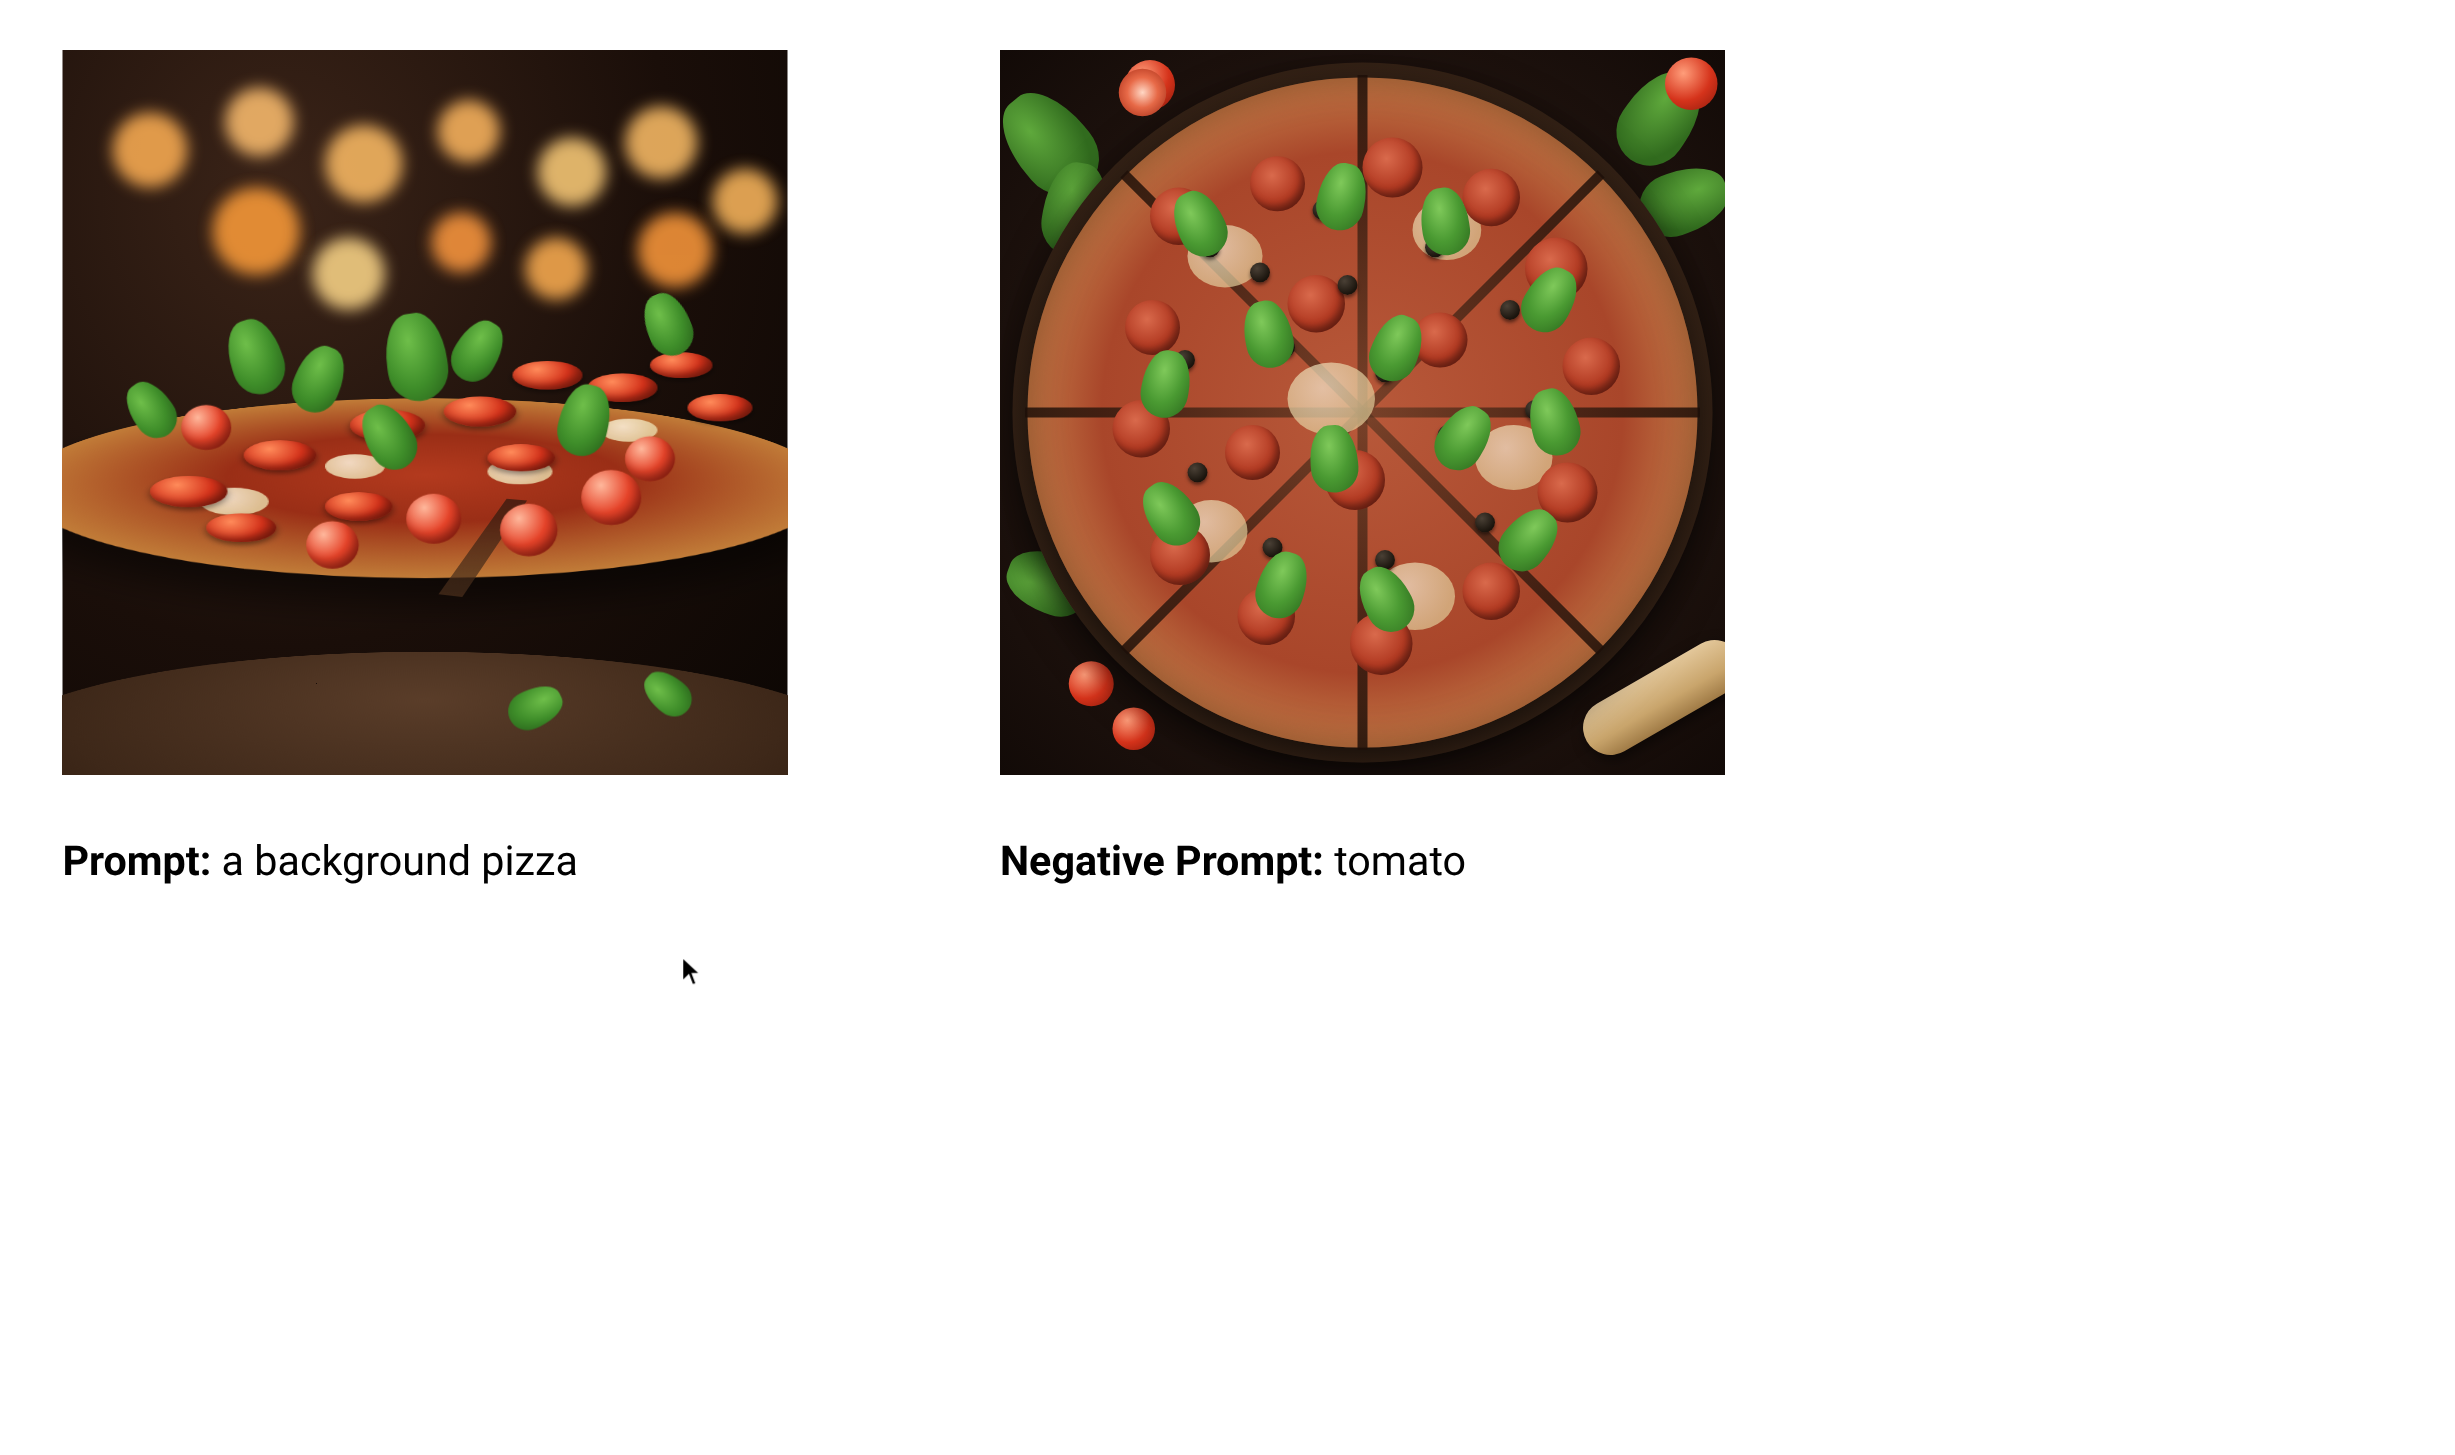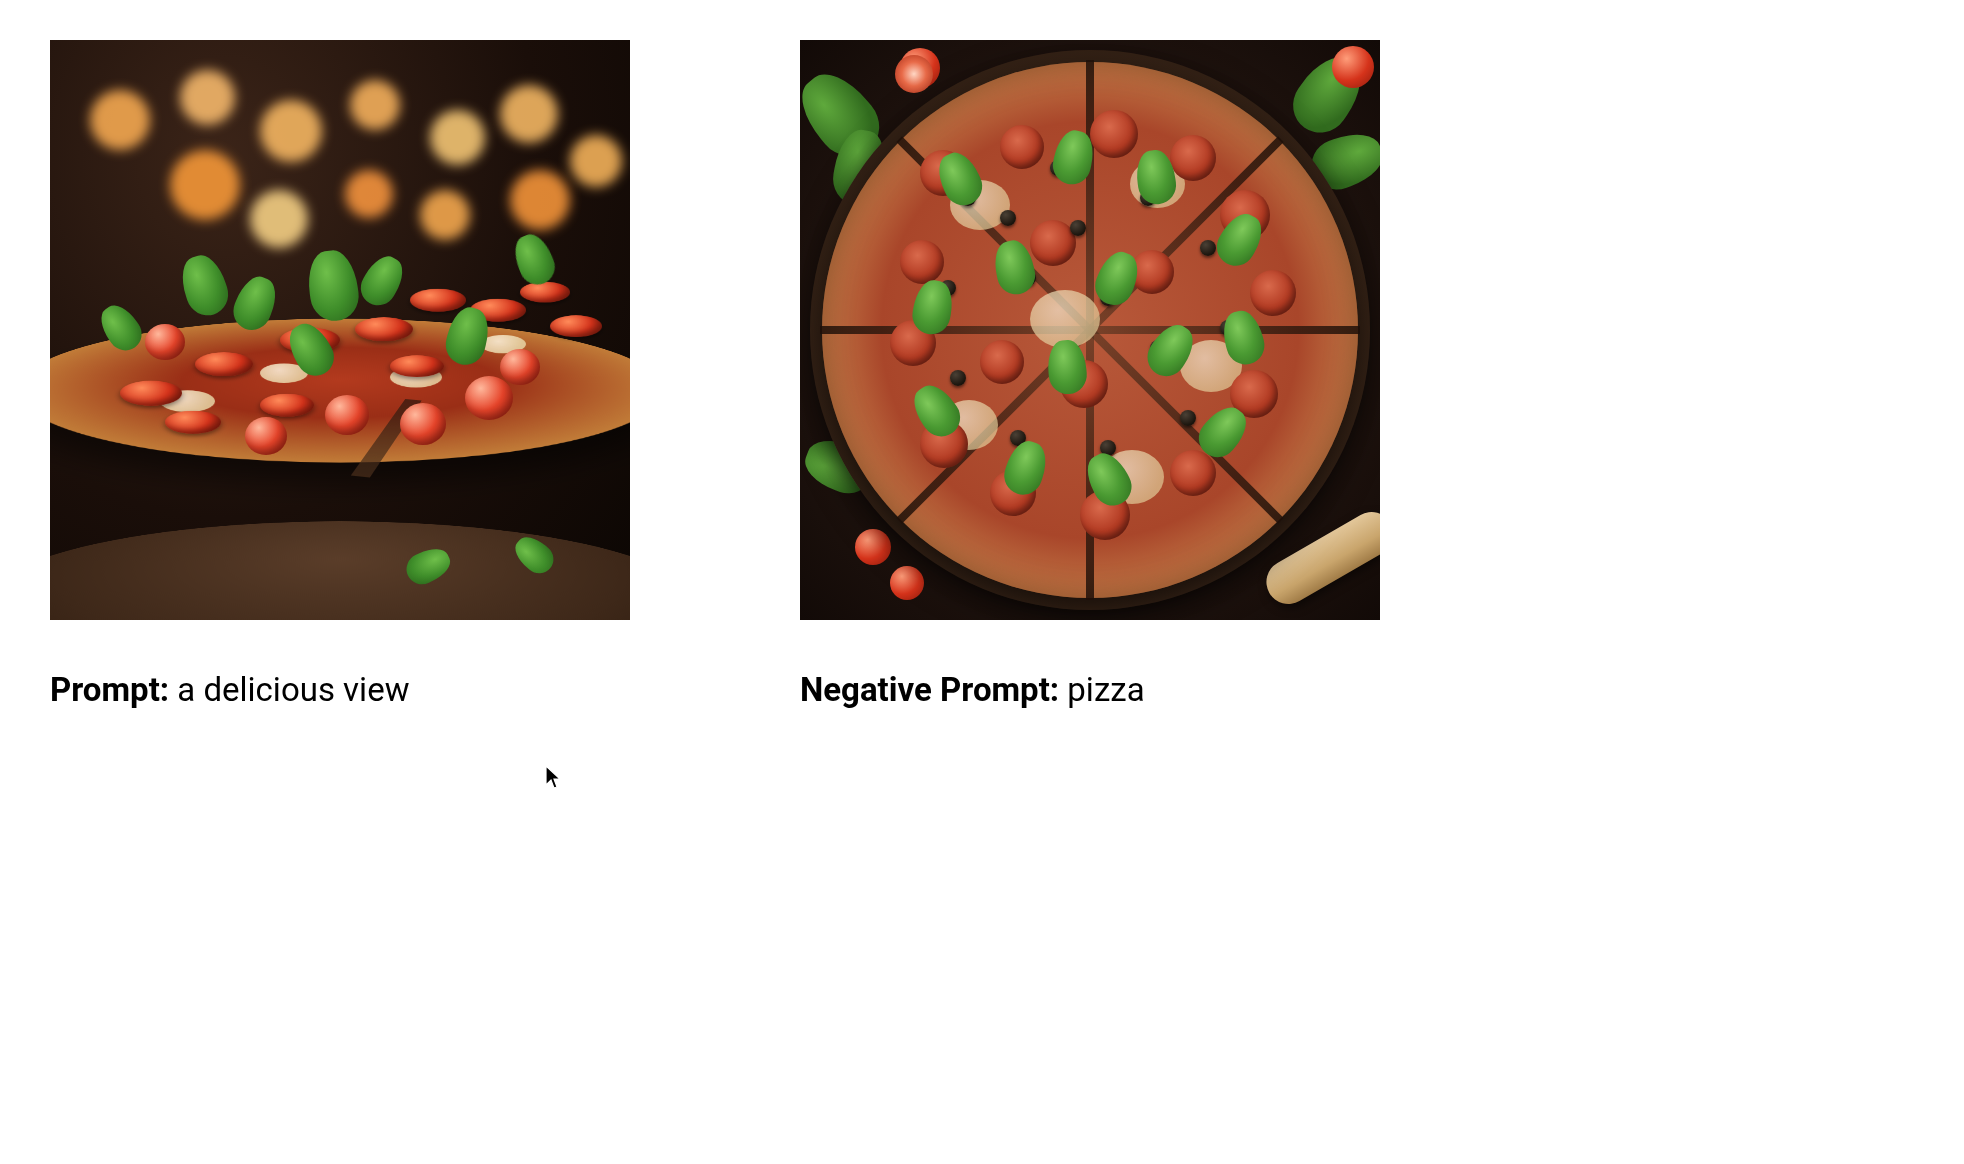--- a/index.html
+++ b/index.html
@@ -257,21 +257,21 @@
       <div class="basil" style="left:390px; bottom:255px; transform:rotate(14deg) scale(0.9);"></div>
       <div class="basil" style="left:470px; bottom:335px; transform:rotate(-22deg) scale(0.8);"></div>
       <div class="basil" style="left:60px; bottom:270px; transform:rotate(-35deg) scale(0.75);"></div>
 
       <div class="basil" style="left:340px; bottom:40px; transform:rotate(65deg) scale(0.7);"></div>
       <div class="basil" style="left:475px; bottom:48px; transform:rotate(-50deg) scale(0.65);"></div>
     </div>
     <div class="caption">
       <p>
         <span class="label">Prompt:</span>
-        <span>a delicious view</span>
+        <span>a background pizza</span>
       </p>
     </div>
   </div>
 
   <div class="card">
     <div class="image-box scene2" aria-label="Top-down view of a sliced pepperoni, olive and basil pizza on a dark wooden surface with scattered basil and cherry tomatoes">
 
       <div class="garnish-leaf" style="left:10px; top:30px; width:60px; height:90px; transform:rotate(-40deg);"></div>
       <div class="garnish-leaf" style="left:35px; top:90px; width:50px; height:75px; transform:rotate(10deg);"></div>
       <div class="garnish-tomato" style="left:100px; top:8px; width:40px; height:40px;"></div>
@@ -343,21 +343,21 @@
       <div class="basil2" style="left:130px; top:340px; transform:rotate(-35deg);"></div>
       <div class="basil2" style="left:110px; top:240px; transform:rotate(10deg);"></div>
       <div class="basil2" style="left:200px; top:200px; transform:rotate(-12deg);"></div>
       <div class="basil2" style="left:290px; top:210px; transform:rotate(22deg);"></div>
       <div class="basil2" style="left:250px; top:300px; transform:rotate(-5deg);"></div>
       <div class="basil2" style="left:340px; top:280px; transform:rotate(33deg);"></div>
     </div>
     <div class="caption">
       <p>
         <span class="label">Negative Prompt:</span>
-        <span>pizza</span>
+        <span>tomato</span>
       </p>
     </div>
   </div>
 
 </div>
 
 <div class="cursor" style="left:545px; top:765px;">
   <svg width="18" height="26" viewBox="0 0 18 26">
     <path d="M1 1 L1 20 L6 15 L9 23 L12 22 L9 14 L15 14 Z" fill="#000" stroke="#fff" stroke-width="1.2"></path>
   </svg>

